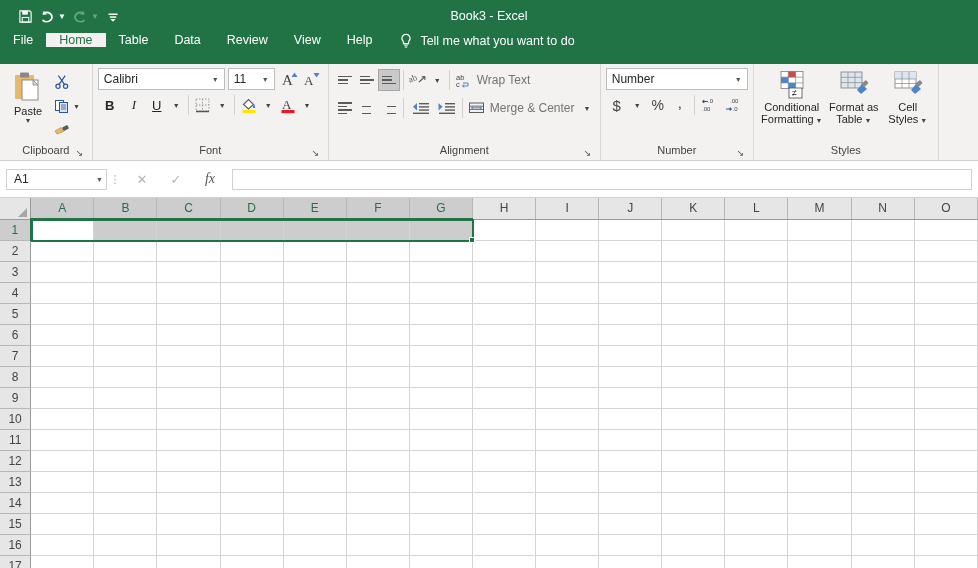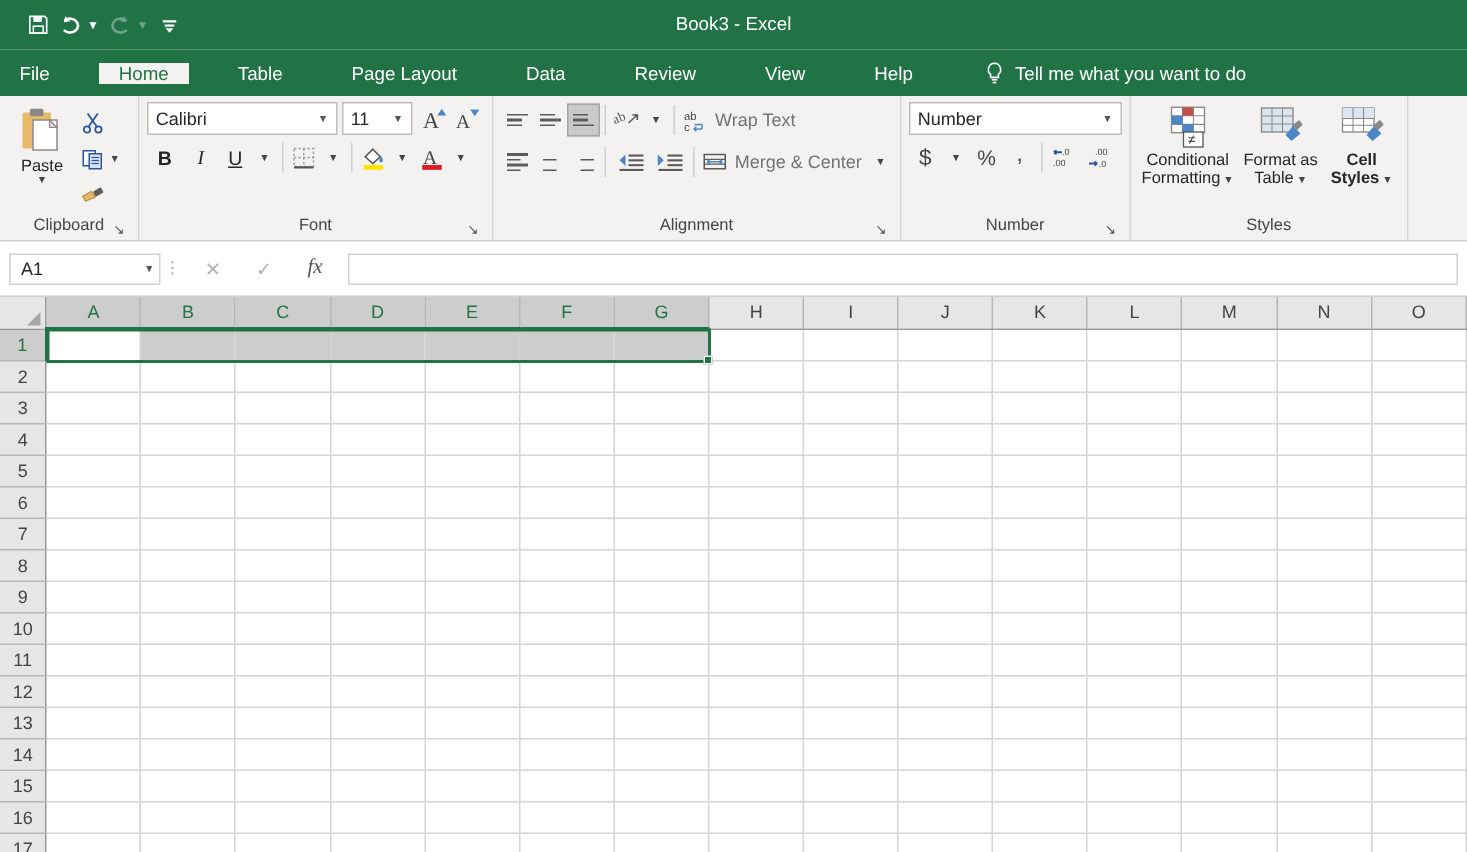--- a/index.html
+++ b/index.html
@@ -38,23 +38,22 @@
     text-align: center;
     color: #ffffff; font-size: 12.5px;
     pointer-events: none;
   }
 
   
   .tabbar {
     height: 31px;
     background: #217346;
     display: flex;
-    align-items: center;
+    align-items: flex-start;
     position: relative;
-    gap: 20px;
   }
   .tab {
     padding: 0 13px;
     display: flex; align-items: center;
     color: #ffffff; font-size: 12.5px;
     white-space: nowrap;
   }
   .tab.active {
     background: #f3f2f1;
     color: #217346;
@@ -289,21 +288,20 @@
     </div>
   </div>
 
   <div class="title-text">Book3  -  Excel</div>
 </div>
 
 <div class="tabbar">
   <div class="tab">File</div>
   <div class="tab active">Home</div>
   <div class="tab">Table</div>
-  <div class="tab">Page Layout</div>
   <div class="tab">Data</div>
   <div class="tab">Review</div>
   <div class="tab">View</div>
   <div class="tab">Help</div>
 
   <div class="tellme">
     <span>
       <svg width="14" height="16" viewBox="0 0 14 16">
         <path d="M7 1.2 A4.2 4.2 0 0 1 9.6 8.6 L9.6 10.6 L4.4 10.6 L4.4 8.6 A4.2 4.2 0 0 1 7 1.2 Z" fill="none" stroke="#fff" stroke-width="1.1"></path>
         <rect x="5.2" y="11.6" width="3.6" height="1.1" fill="#fff"></rect>
@@ -630,21 +628,21 @@
             <path d="M20 20 L25 14 L30 19 L24 24 Z" fill="#4a86c8"></path>
             <path d="M24.5 13.5 L29 10 L31.5 13 L27.5 17 Z" fill="#8a8886"></path>
           </svg>
         </span>
         <span class="lbl">Format as</span>
         <span class="lbl" style="margin-top:0;">
           <span>Table</span><span class="caret"> ▼</span>
         </span>
       </div>
 
-      <div class="bigbtn" style="width:50px;font-weight:bold;">
+      <div class="bigbtn" style="width:50px;">
         <span>
           <svg width="34" height="30" viewBox="0 0 34 30">
             <rect x="4" y="2" width="21" height="16" fill="#ffffff" stroke="#8a8886" stroke-width="0.9"></rect>
             <rect x="4" y="2" width="21" height="7" fill="#dce6f2"></rect>
             <line x1="4" y1="9" x2="25" y2="9" stroke="#8a8886" stroke-width="0.7"></line>
             <line x1="4" y1="13.5" x2="25" y2="13.5" stroke="#8a8886" stroke-width="0.7"></line>
             <line x1="11" y1="2" x2="11" y2="18" stroke="#8a8886" stroke-width="0.7"></line>
             <line x1="18" y1="2" x2="18" y2="18" stroke="#8a8886" stroke-width="0.7"></line>
             <path d="M20 20 L25 14 L30 19 L24 24 Z" fill="#4a86c8"></path>
             <path d="M24.5 13.5 L29 10 L31.5 13 L27.5 17 Z" fill="#8a8886"></path>

